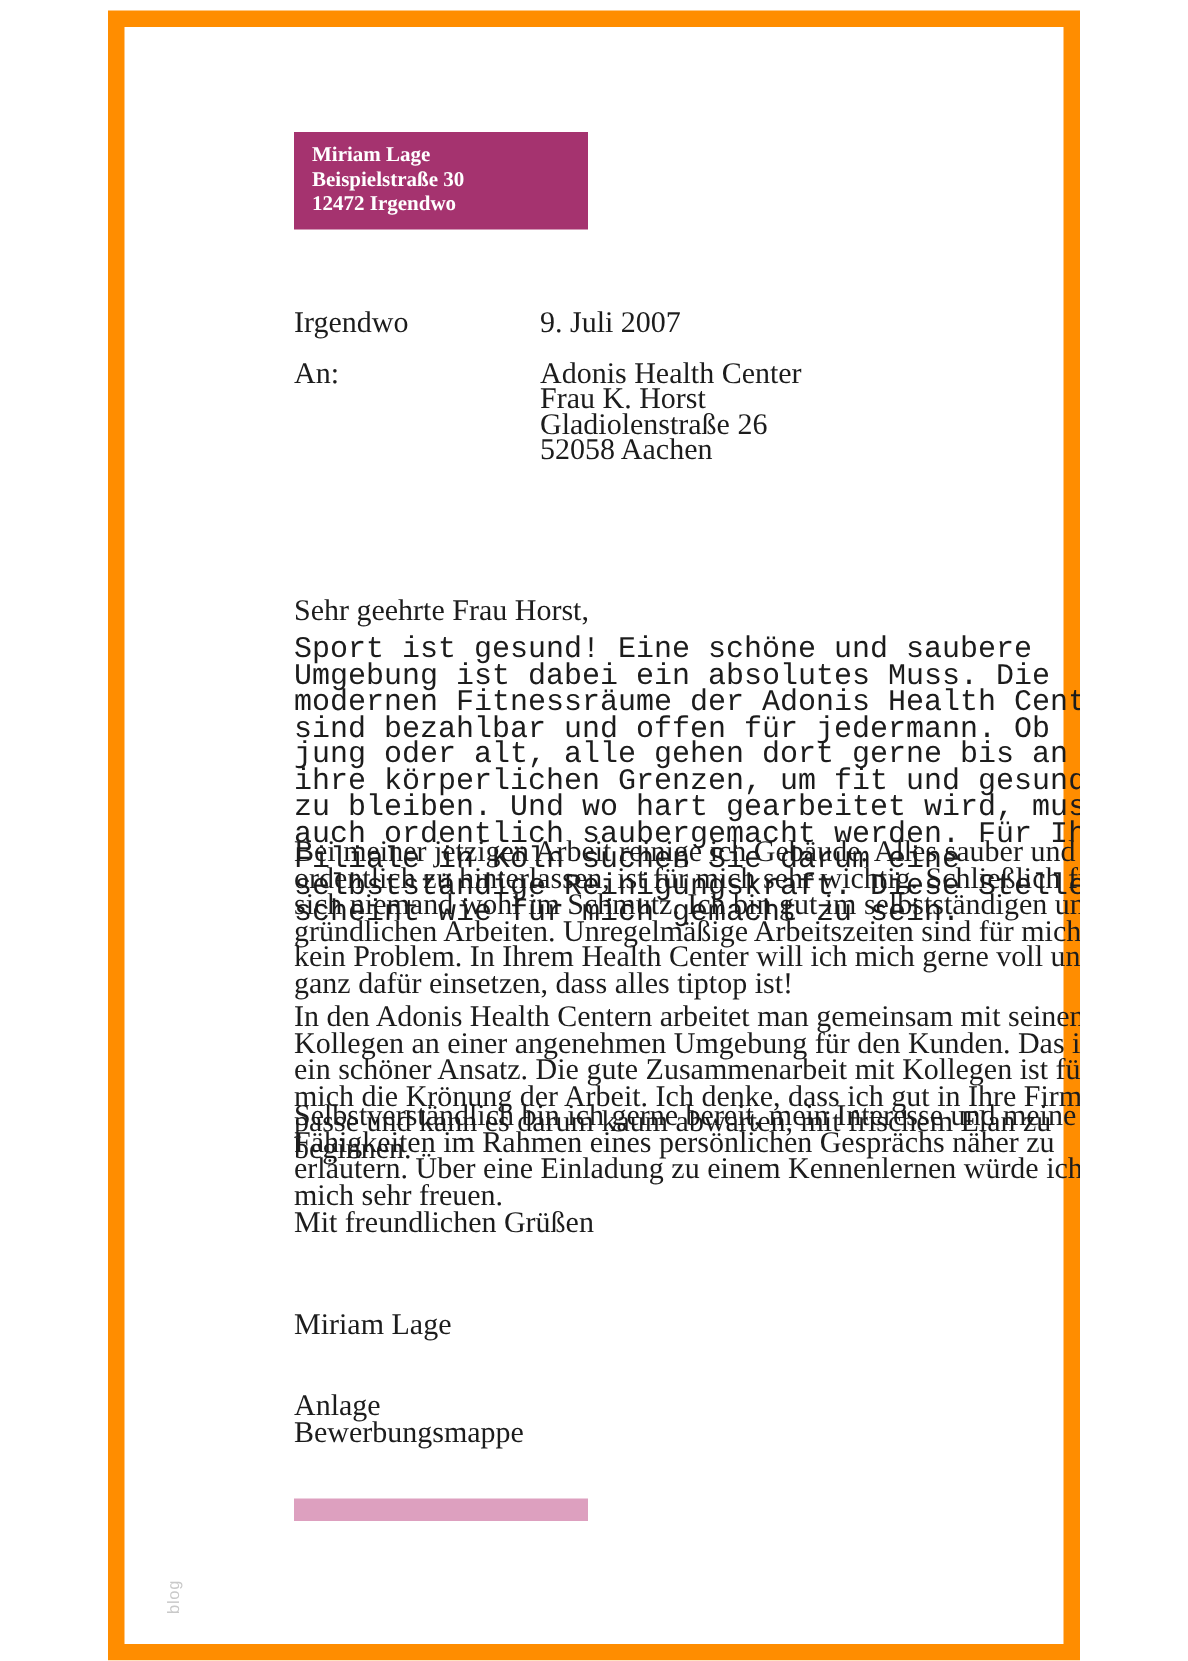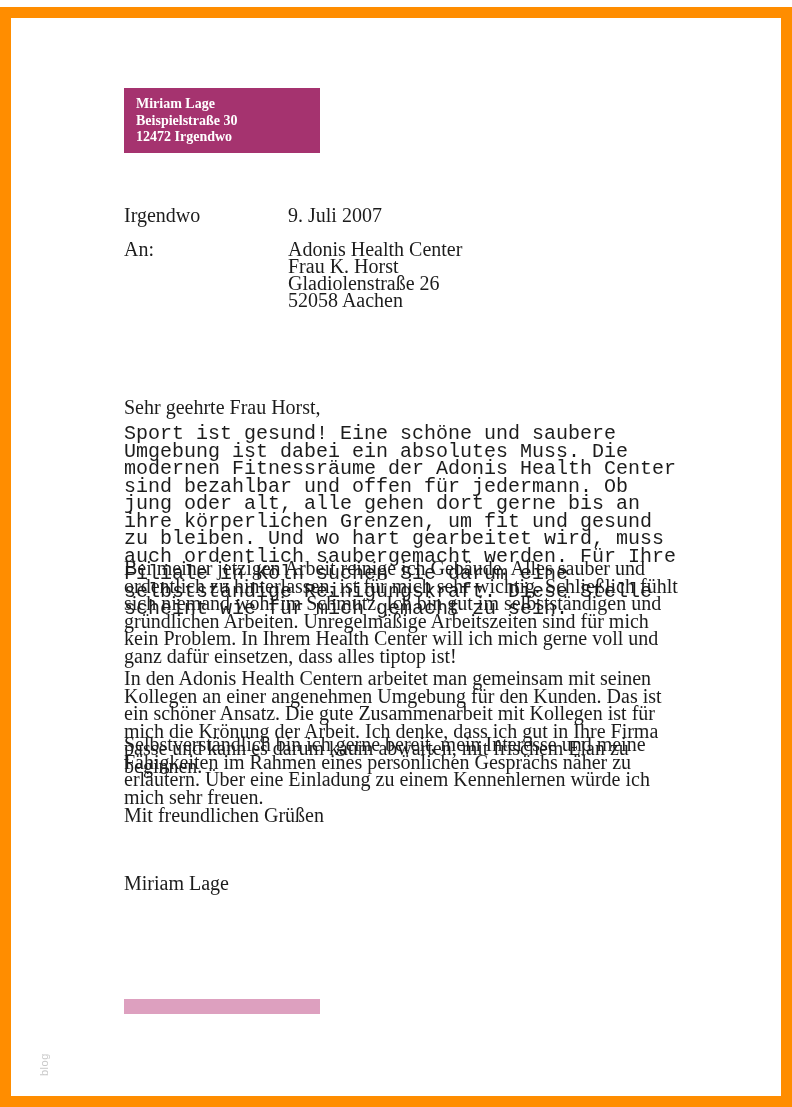--- a/index.html
+++ b/index.html
@@ -1,21 +1,21 @@
 <!DOCTYPE html>
 <html><head>
 <meta charset="utf-8">
 <style>
   * { margin: 0; padding: 0; box-sizing: border-box; }
   html, body { background: #ffffff; }
   body { font-family: "Liberation Serif", serif; }
 
   .frame {
     position: relative;
-    width: 792px;
+    width: 648px;
     height: 1107px;
     background: #ff8d00;
     overflow: hidden;
     margin: 0 auto;
   }
   .top-gap {
     position: absolute;
     left: 0; top: 0; right: 0;
     height: 7px;
     background: #ffffff;
@@ -122,18 +122,22 @@
 
     <p class="abs para para-1">Sport ist gesund! Eine schöne und saubere Umgebung ist dabei ein absolutes Muss. Die modernen Fitnessräume der Adonis Health Center sind bezahlbar und offen für jedermann. Ob jung oder alt, alle gehen dort gerne bis an ihre körperlichen Grenzen, um fit und gesund zu bleiben. Und wo hart gearbeitet wird, muss auch ordentlich saubergemacht werden. Für Ihre Filiale in Köln suchen Sie darum eine selbstständige Reinigungskraft. Diese Stelle scheint wie für mich gemacht zu sein.</p>
     <p class="abs para para-2">Bei meiner jetzigen Arbeit reinige ich Gebäude. Alles sauber und ordentlich zu hinterlassen, ist für mich sehr wichtig. Schließlich fühlt sich niemand wohl im Schmutz. Ich bin gut im selbstständigen und gründlichen Arbeiten. Unregelmäßige Arbeitszeiten sind für mich kein Problem. In Ihrem Health Center will ich mich gerne voll und ganz dafür einsetzen, dass alles tiptop ist!</p>
     <p class="abs para para-3">In den Adonis Health Centern arbeitet man gemeinsam mit seinen Kollegen an einer angenehmen Umgebung für den Kunden. Das ist ein schöner Ansatz. Die gute Zusammenarbeit mit Kollegen ist für mich die Krönung der Arbeit. Ich denke, dass ich gut in Ihre Firma passe und kann es darum kaum abwarten, mit frischem Elan zu beginnen.</p>
     <p class="abs para para-4">Selbstverständlich bin ich gerne bereit, mein Interesse und meine Fähigkeiten im Rahmen eines persönlichen Gesprächs näher zu erläutern. Über eine Einladung zu einem Kennenlernen würde ich mich sehr freuen.</p>
 
     <div class="abs closing">Mit freundlichen Grüßen</div>
 
     <div class="abs signature">Miriam Lage</div>
 
+    <div class="abs enclosure">
+      <div>Anlage</div>
+      <div>Bewerbungsmappe</div>
+    </div>
 
     <div class="footer-bar" style="background-color: rgb(221, 160, 191);"></div>
   </div>
 
   <div class="watermark">blog</div>
 </div>
 
 </body></html>

